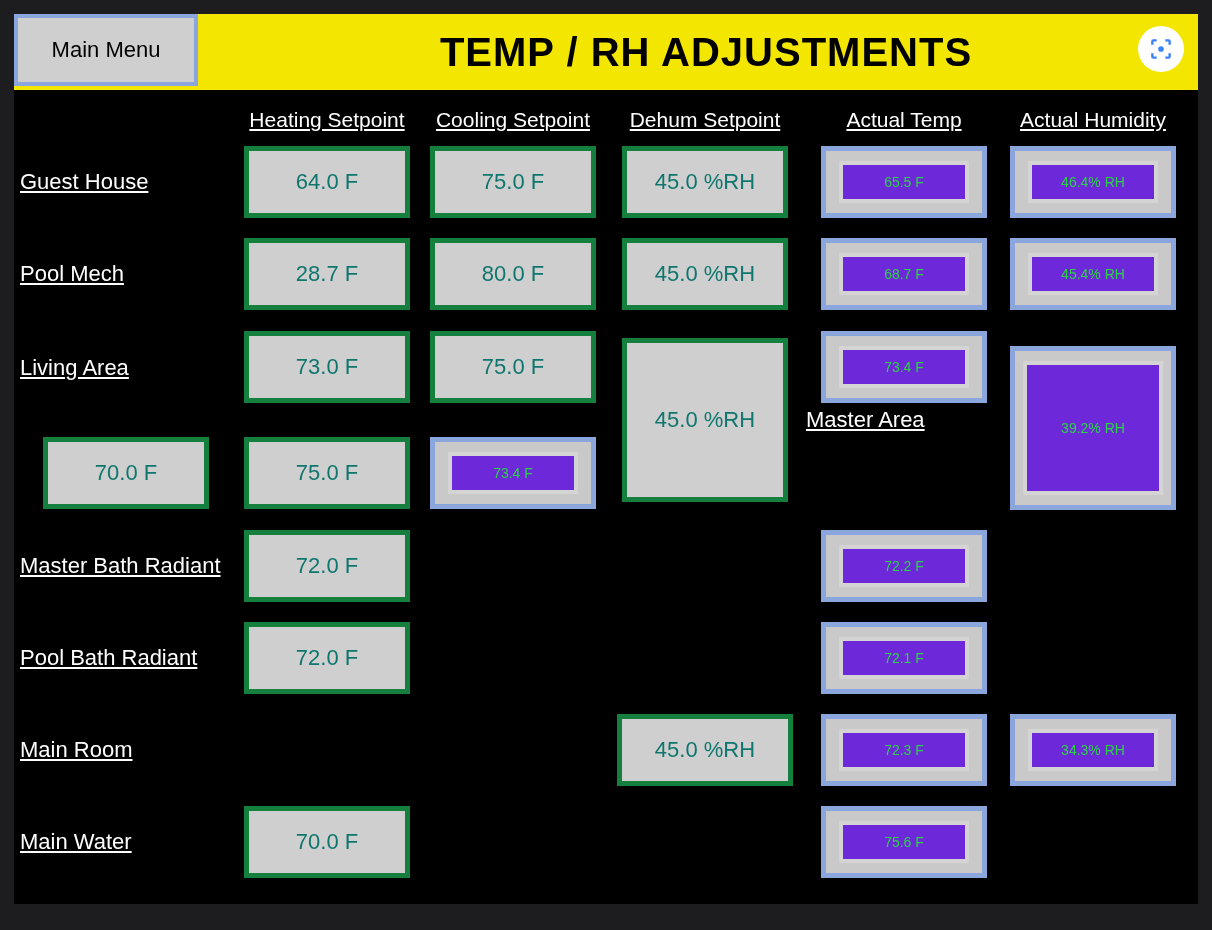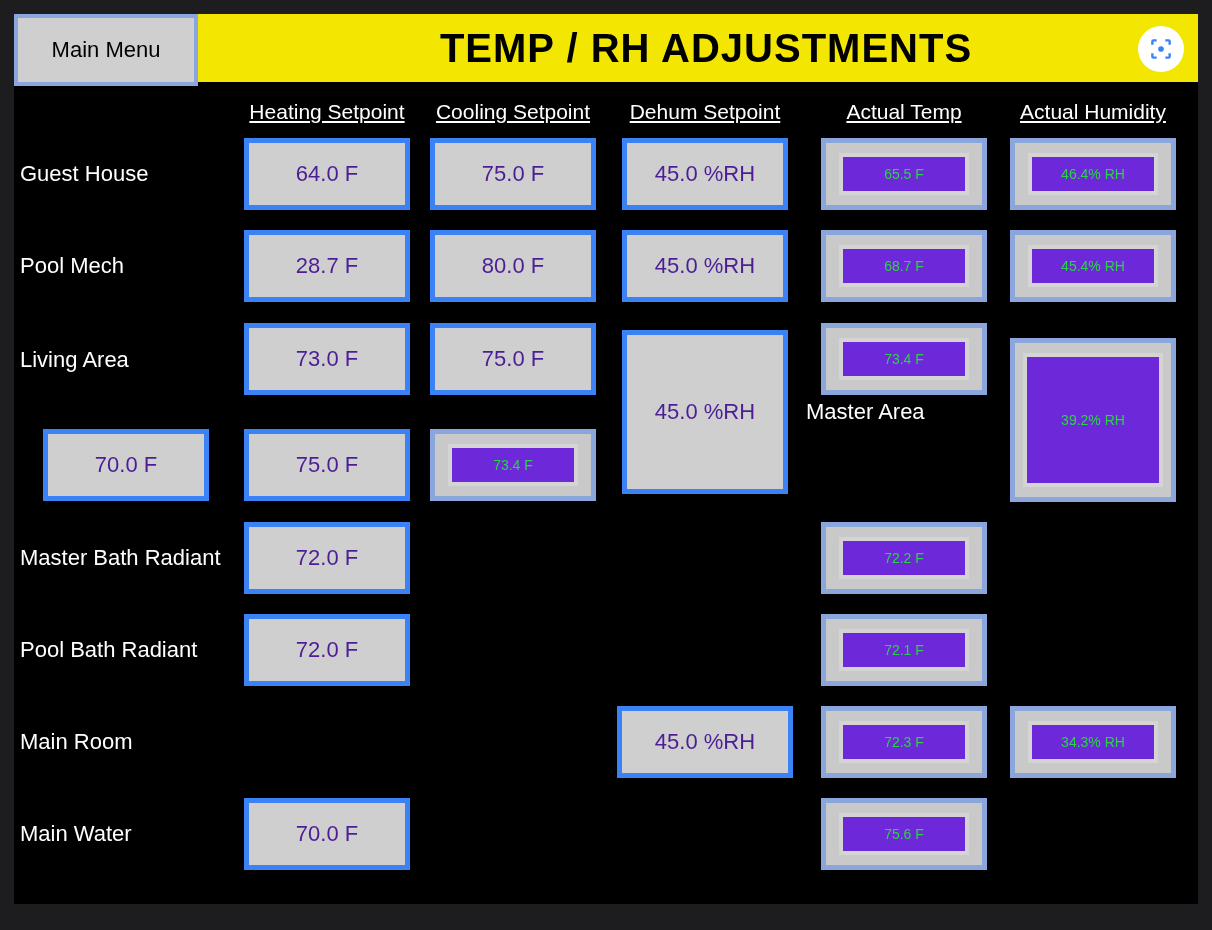--- a/index.html
+++ b/index.html
@@ -13,21 +13,21 @@
   }
   .screen {
     width: 1184px;
     height: 890px;
     background: #000;
   }
   
   .header {
     display: flex;
     align-items: stretch;
-    height: 68px;
+    height: 76px;
     background: #f3e600;
     position: relative;
     text-align: right;
   }
   .main-menu-btn {
     width: 184px;
     height: 72px;
     background: #cfcfcf;
     border: 4px solid #8aa6dd;
     font-size: 22px;
@@ -78,31 +78,32 @@
     text-decoration: underline;
     text-align: center;
     padding: 8px 0 14px 0;
     white-space: nowrap;
   }
   .row-label {
     color: #fff;
     font-size: 22px;
     padding: 0 4px 0 2px;
     line-height: 1.25;
+    text-decoration: underline;
   }
   .cell { display:flex; justify-content:center; }
 
   
   .sp-btn {
     width: 166px;
     height: 72px;
     background: #cfcfcf;
-    border: 5px solid #3b82f6;
+    border: 5px solid #15803d;
     font-size: 22px;
-    color: #4c1d95;
+    color: #0f766e;
     display: flex;
     align-items: center;
     justify-content: center;
     cursor: pointer;
   }
   .sp-btn.tall { height: 164px; }
 
   
   .ro-frame {
     width: 166px;

